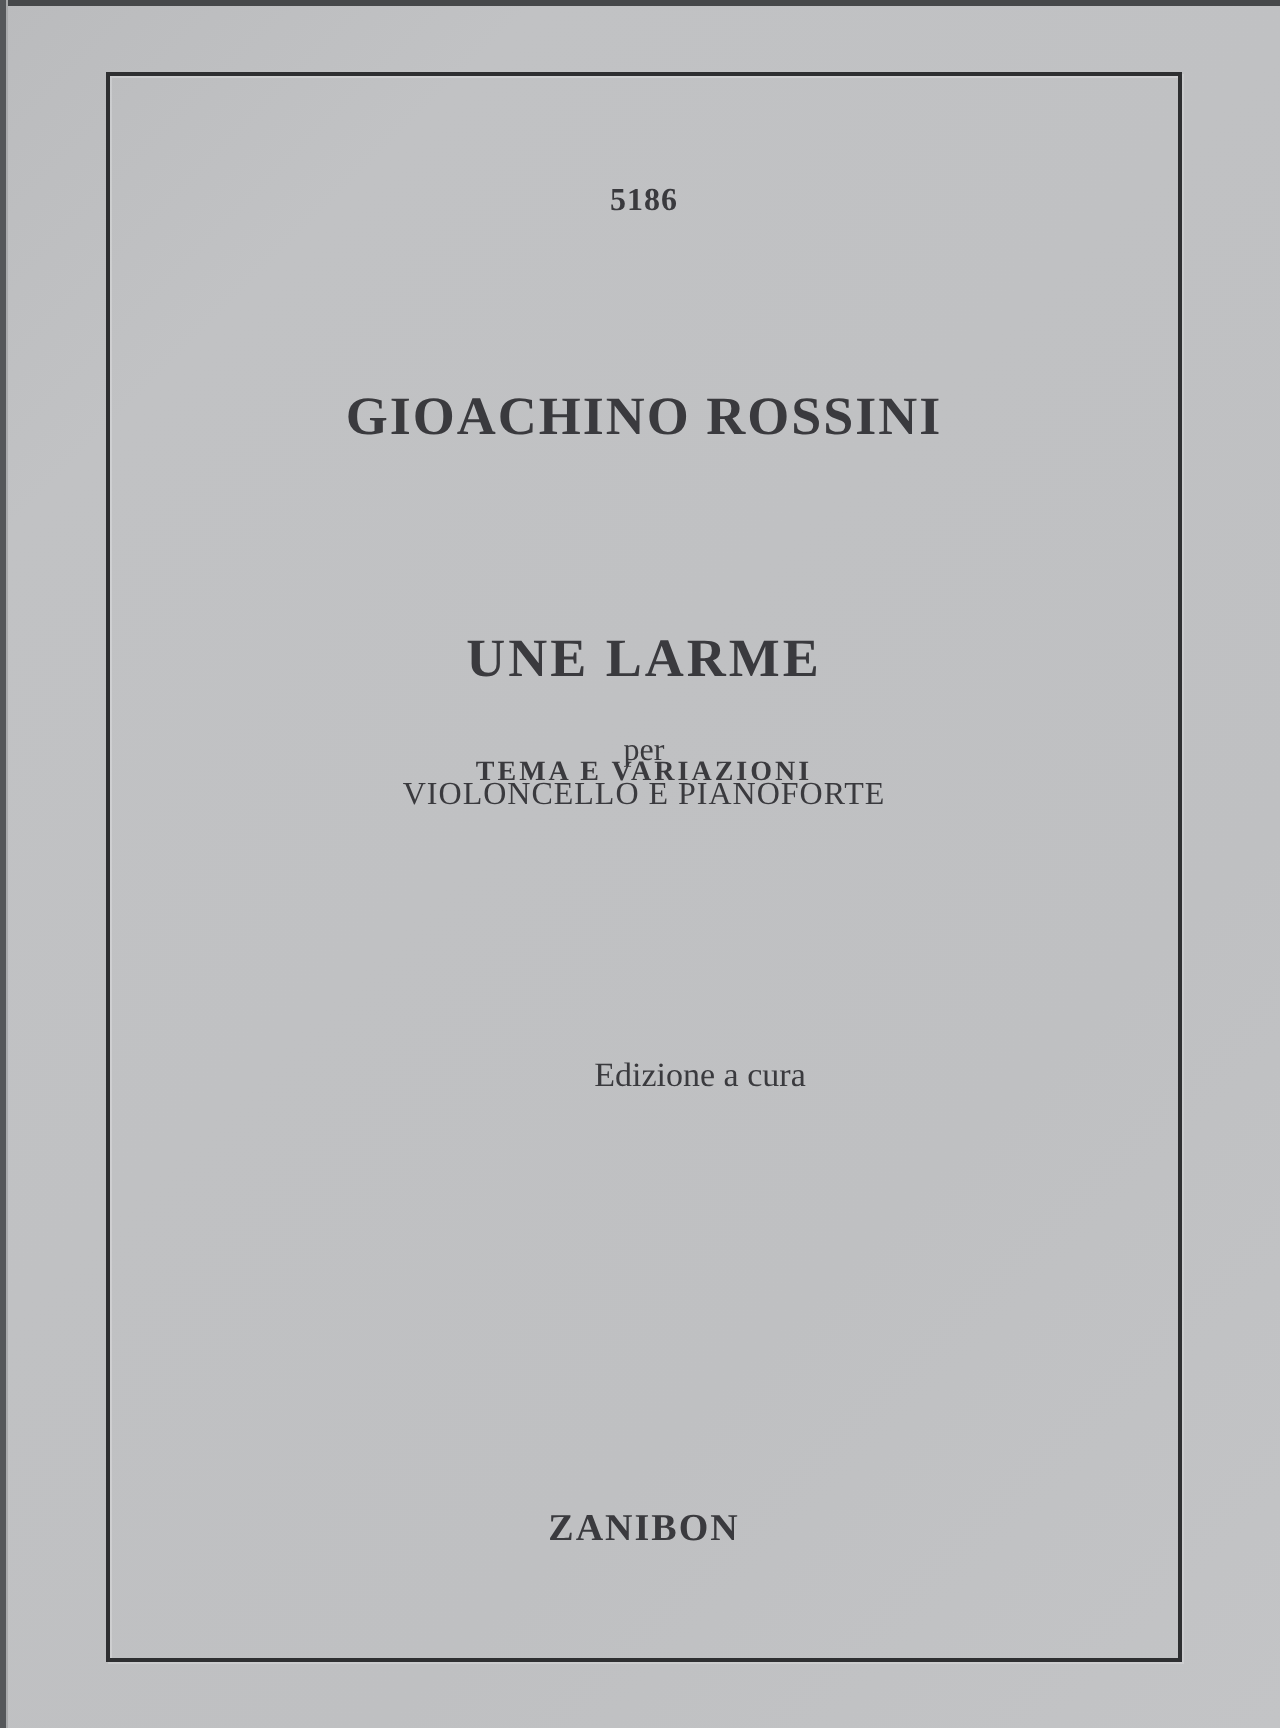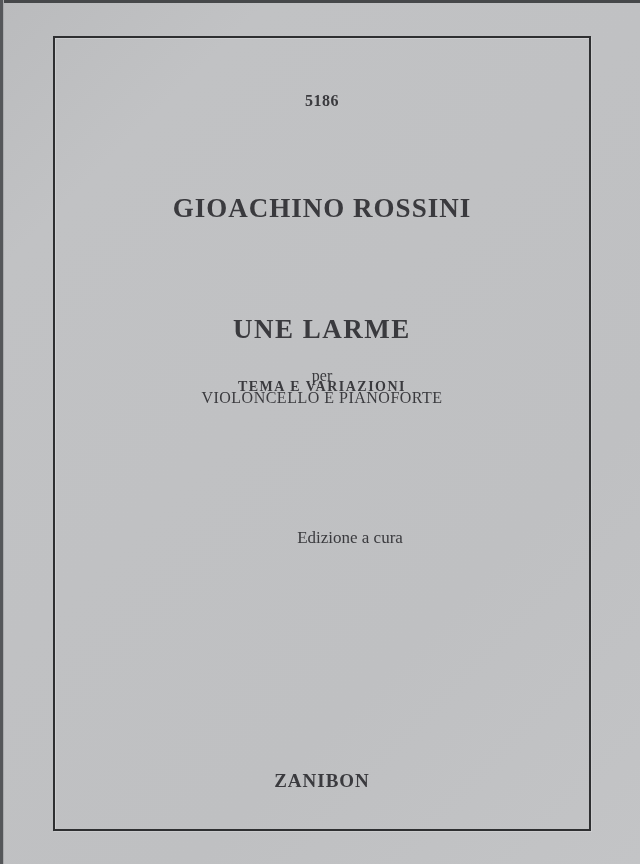--- a/index.html
+++ b/index.html
@@ -79,21 +79,21 @@
     letter-spacing: 0.5px;
   }
   .edition {
     top: 528px;
     font-size: 17px;
     line-height: 19px;
     margin-left: 28px;
   }
   .edition div { white-space: nowrap; }
   .publisher {
-    top: 770px;
+    top: 754px;
     font-size: 19px;
     font-weight: bold;
     letter-spacing: 1px;
   }
 </style>
 </head>
 <body>
 
 <div class="page">
   <div class="edge-top"></div>

